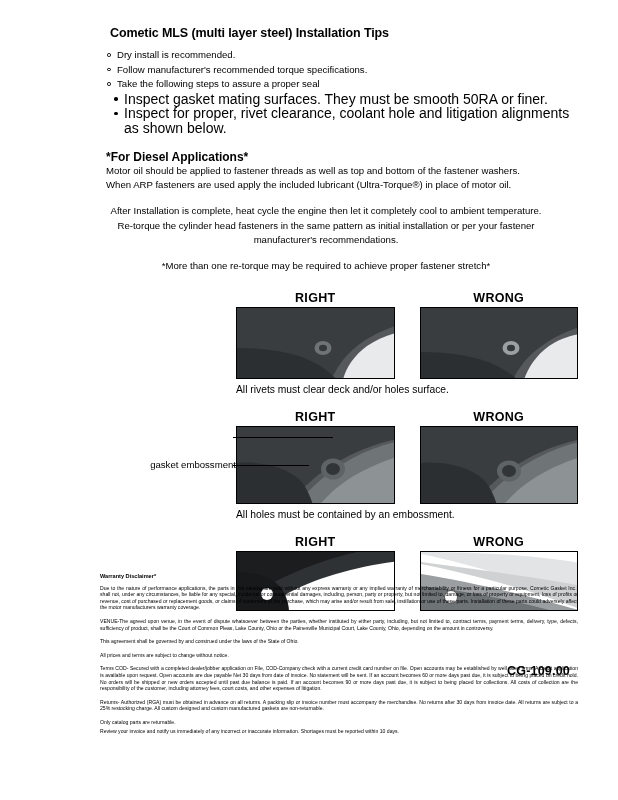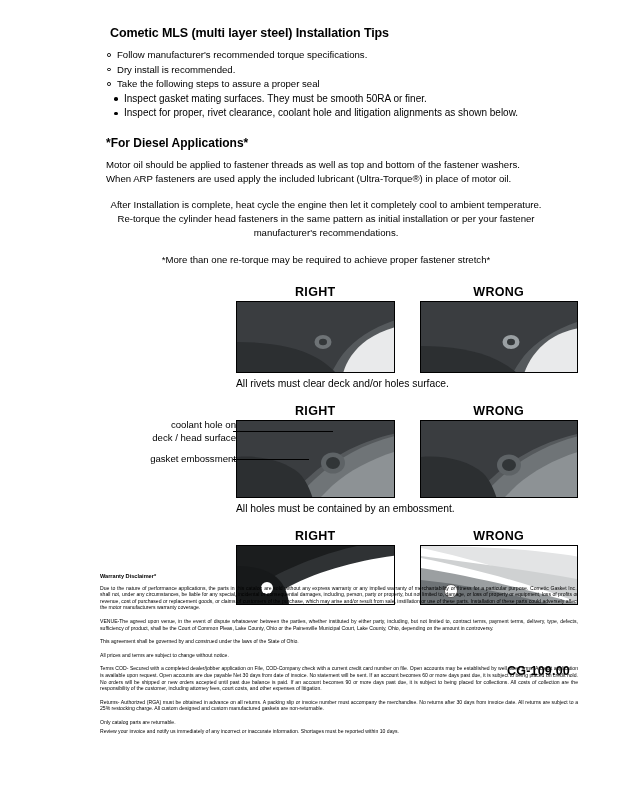--- a/index.html
+++ b/index.html
@@ -47,41 +47,41 @@
     width: 3.5px;
     height: 3.5px;
     border: 1px solid #000;
     border-radius: 50%;
     box-sizing: border-box;
   }
   .subbullets {
     margin: 0;
     padding: 0;
     list-style: none;
-    font-size: 10px;
+    font-size: 14px;
     line-height: 14.5px;
   }
   .subbullets > li {
     position: relative;
     padding-left: 18px;
   }
   .subbullets > li::before {
     content: "";
     position: absolute;
     left: 8px;
     top: 5.5px;
     width: 3.5px;
     height: 3.5px;
     background: #000;
     border-radius: 50%;
   }
   h2.section {
     font-size: 12px;
     font-weight: bold;
-    margin: 15px 0 8px 66px;
+    margin: 15px 0 0 66px;
   }
   p.body {
     margin: 0 0 0 66px;
     font-size: 9.6px;
     line-height: 14.2px;
     max-width: 440px;
   }
   p.body + p.body { margin-top: 12px; text-align: center; }
 
   
@@ -169,22 +169,22 @@
   }
 </style>
 </head>
 <body>
 
 <div class="page">
 
   <h1 class="title">Cometic MLS (multi layer steel) Installation Tips</h1>
 
   <ul class="bullets">
+    <li>Dry install is recommended.</li>
     <li>Follow manufacturer's recommended torque specifications.</li>
-    <li>Dry install is recommended.</li>
     <li>Take the following steps to assure a proper seal</li>
   </ul>
   <ul class="subbullets" style="margin-left:66px;">
     <li>Inspect gasket mating surfaces.  They must be smooth 50RA or finer.</li>
     <li>Inspect for proper, rivet clearance, coolant hole and litigation alignments as shown below.</li>
   </ul>
 
   <h2 class="section">*For Diesel Applications*</h2>
   <p class="body">Motor oil should be applied to fastener threads as well as top and bottom of the fastener washers. When ARP fasteners are used apply the included lubricant (Ultra-Torque®) in place of motor oil.</p>
   <p class="body">After Installation is complete, heat cycle the engine then let it completely cool to ambient temperature. Re-torque the cylinder head fasteners in the same pattern as initial installation or per your fastener manufacturer's recommendations.</p>
@@ -250,24 +250,20 @@
             <path d="M173,12 C140,17 104,33 78,58 C66,70 58,76 54,78 L173,78 Z" fill="#6f7477"></path>
             <path d="M168,28 C142,34 114,48 96,64 C88,72 84,76 82,78 L168,78 Z" fill="#8d9295"></path>
             <path d="M0,36 C24,34 48,40 62,52 C70,60 74,72 76,78 L0,78 Z" fill="#2c2f31"></path>
             <ellipse cx="88" cy="44" rx="12" ry="10.5" fill="#5e6366"></ellipse>
             <ellipse cx="88" cy="44" rx="7" ry="6" fill="#313537"></ellipse>
           </svg>
         </div>
       </div>
       <p class="fig-caption">All holes must be contained by an embossment.</p>
 
-      <div class="callouts" style="left:-200px; top:14px;">
-        <div>coolant hole on</div>
-        <div>deck / head surface</div>
-      </div>
       <div class="callouts" style="left:-200px; top:48px;">
         <div>gasket embossment</div>
       </div>
       <div class="leader" style="left:-3px; top:27px; width:100px;"></div>
       <div class="leader" style="left:-3px; top:55px; width:76px;"></div>
     </div>
 
     <div class="fig-row" style="margin-top:14px;">
       <div class="fig-labels">
         <div class="fig-label">RIGHT</div>

